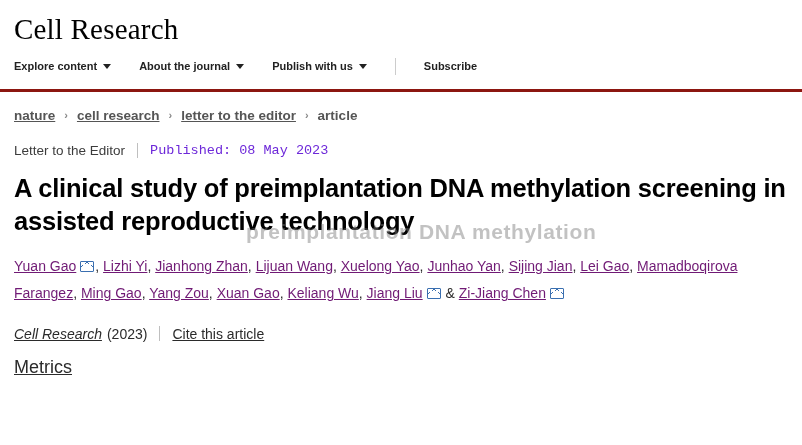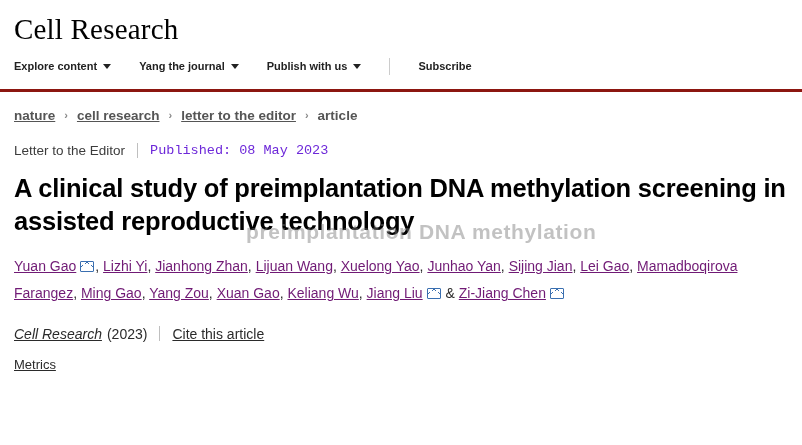--- a/index.html
+++ b/index.html
@@ -194,21 +194,21 @@
   }
   .citation .cite-link {
     text-decoration: underline;
     color: #2b2b2b;
     cursor: pointer;
   }
 
   
   .metrics {
     padding: 15px 14px 0 14px;
-    font-size: 13px;
+    font-size: 18px;
   }
   .metrics a {
     color: #2b2b2b;
     text-decoration: underline;
     cursor: pointer;
   }
 
   
   .ghost-overlay {
     position: absolute;
@@ -230,21 +230,21 @@
   <div class="masthead">
     <h1 class="journal-title">Cell Research</h1>
   </div>
 
   <nav class="navbar">
     <div class="nav-item">
       <span>Explore content</span>
       <span class="caret"></span>
     </div>
     <div class="nav-item">
-      <span>Yang the journal</span>
+      <span>About the journal</span>
       <span class="caret"></span>
     </div>
     <div class="nav-item">
       <span>Publish with us</span>
       <span class="caret"></span>
     </div>
     <div class="nav-divider"></div>
     <div class="nav-item">
       <span>Subscribe</span>
     </div>

